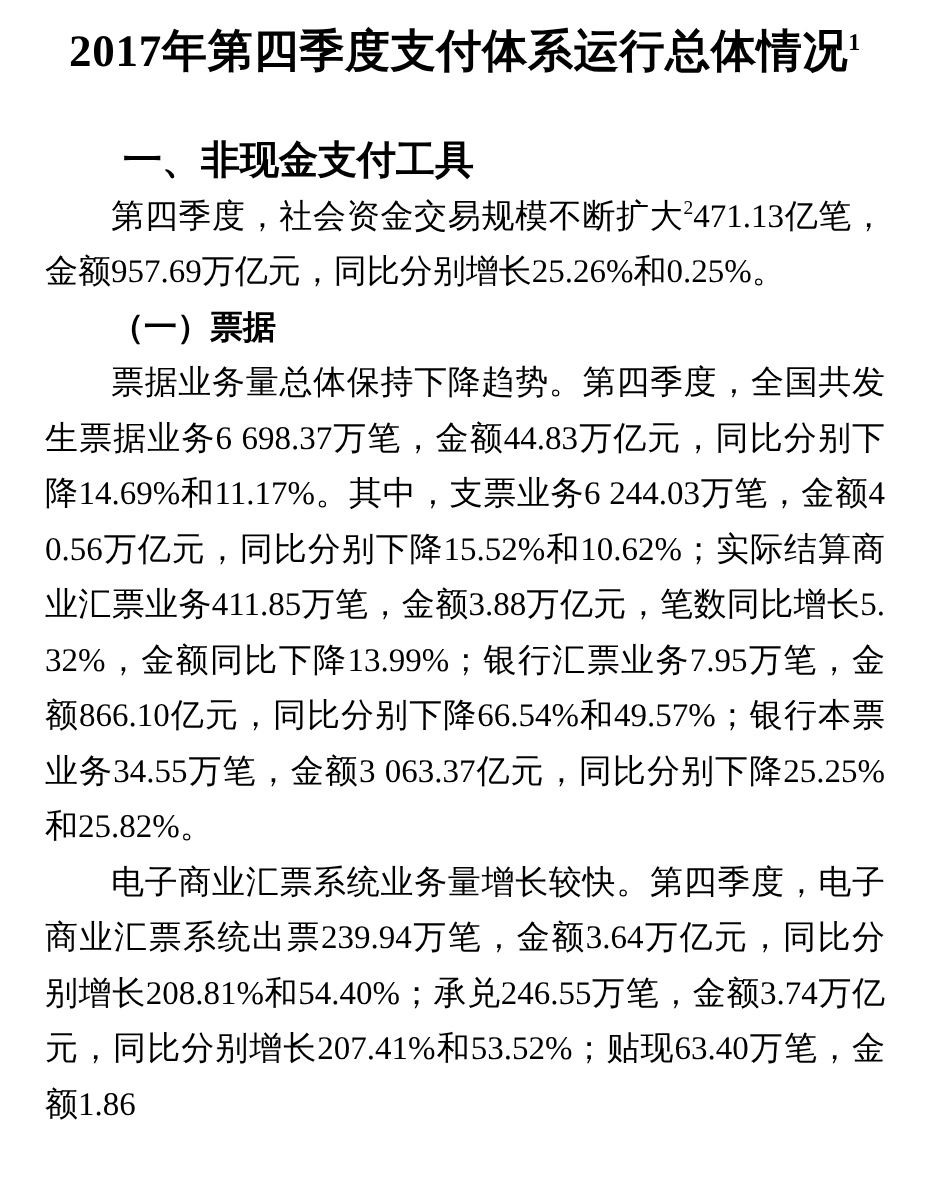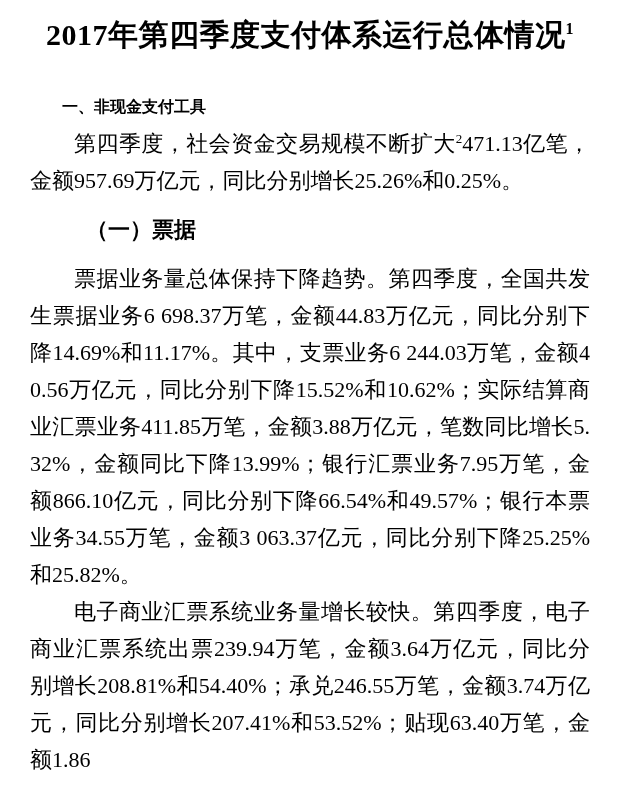--- a/index.html
+++ b/index.html
@@ -43,28 +43,28 @@
     text-indent: 2em;
     word-break: break-all;
   }
   .para sup {
     font-size: 13px;
     vertical-align: super;
     line-height: 0;
   }
   .heading-hei {
     margin: 0;
-    font-size: 16px;
+    font-size: 26px;
     line-height: 37px;
     font-weight: bold;
     text-indent: 2em;
     font-family: "Liberation Sans", "DejaVu Sans", sans-serif;
   }
   .heading-kai {
-    margin: 12px;
+    margin: 0;
     font-size: 22px;
     line-height: 37px;
     font-weight: bold;
     text-indent: 2em;
   }
   .lead-bold {
     font-weight: normal;
   }
 </style>
 </head>

